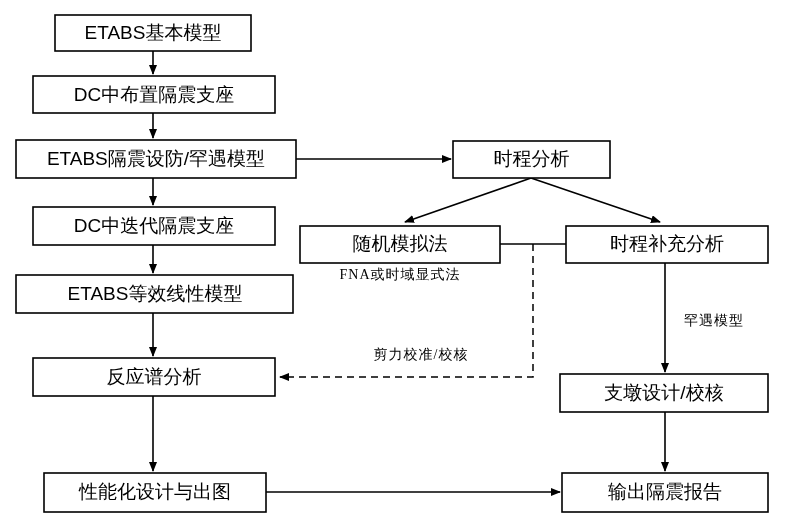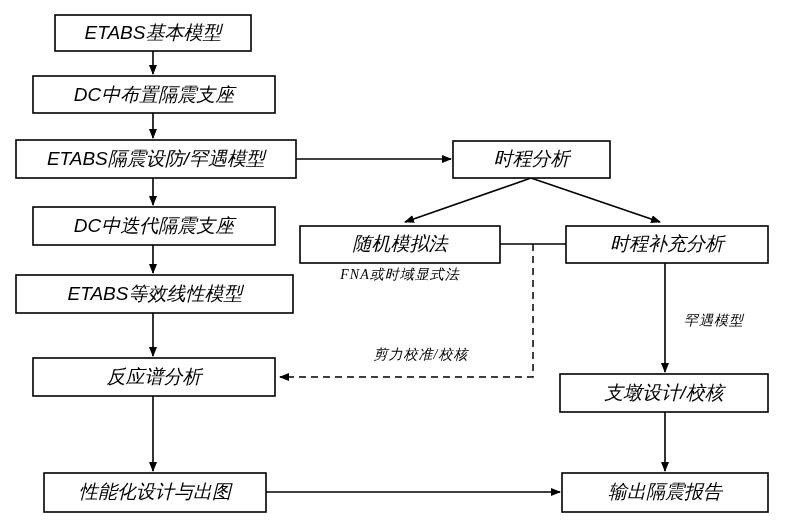--- a/index.html
+++ b/index.html
@@ -7,21 +7,20 @@
     padding: 0;
     background: #ffffff;
   }
   #chart-root {
     position: relative;
     width: 785px;
     height: 528px;
     background: #ffffff;
     font-family: "Liberation Sans", "DejaVu Sans", sans-serif;
     overflow: hidden;
-    font-style: italic;
   }
   svg#flow-svg {
     position: absolute;
     left: 0;
     top: 0;
     width: 785px;
     height: 528px;
   }
   .node-rect {
     fill: #ffffff;

